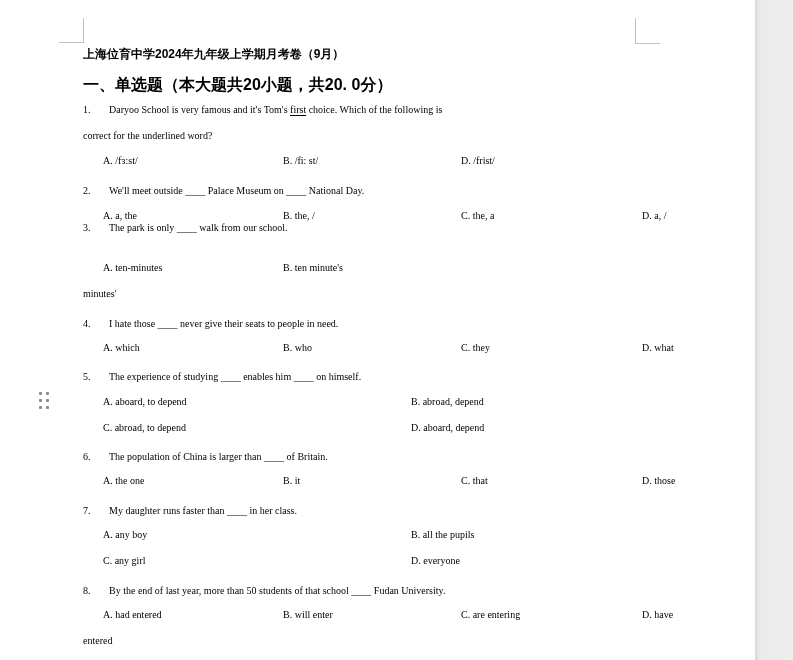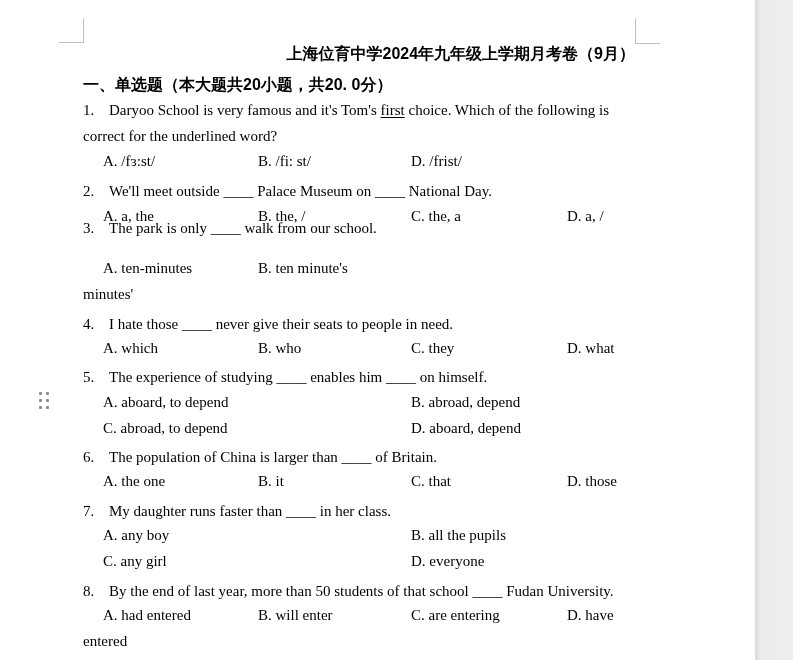--- a/index.html
+++ b/index.html
@@ -26,32 +26,32 @@
   
   .drag-handle{
     position:absolute;left:39px;top:392px;
     display:grid;grid-template-columns:3px 3px;grid-auto-rows:3px;
     column-gap:4px;row-gap:4px;cursor:grab;
   }
   .drag-handle i{background:#8a8a8a;border-radius:1px;display:block;width:3px;height:3px;}
 
   
   .doc{position:absolute;left:83px;top:0;width:660px;height:660px;}
-  .row{position:absolute;left:0;white-space:nowrap;line-height:20px;font-size:15px;}
+  .row{position:absolute;left:0;white-space:nowrap;line-height:20px;font-size:10px;}
   .title{
-    width:552px;text-align:right;font-weight:bold;font-size:16px;line-height:22px;
+    width:552px;text-align:left;font-weight:bold;font-size:12px;line-height:22px;
     font-family:"Liberation Sans","DejaVu Sans",sans-serif;
   }
   .section{
     font-weight:bold;font-size:16px;
     font-family:"Liberation Sans","DejaVu Sans",sans-serif;
   }
   .qnum{display:inline-block;width:26px;}
   .u{text-decoration:underline;text-underline-offset:2px;}
-  .opts4{display:grid;grid-template-columns:155px 153px 156px auto;padding-left:20px;width:650px;}
+  .opts4{display:grid;grid-template-columns:155px 153px 156px auto;padding-left:20px;width:650px;gap:25px;}
   .opts2{display:grid;grid-template-columns:308px auto;padding-left:20px;width:650px;}
   .opt{white-space:nowrap;}
 </style>
 </head>
 <body>
 
 <div class="viewer-strip"></div>
 <div class="crop-tl"></div>
 <div class="crop-tr"></div>
 

